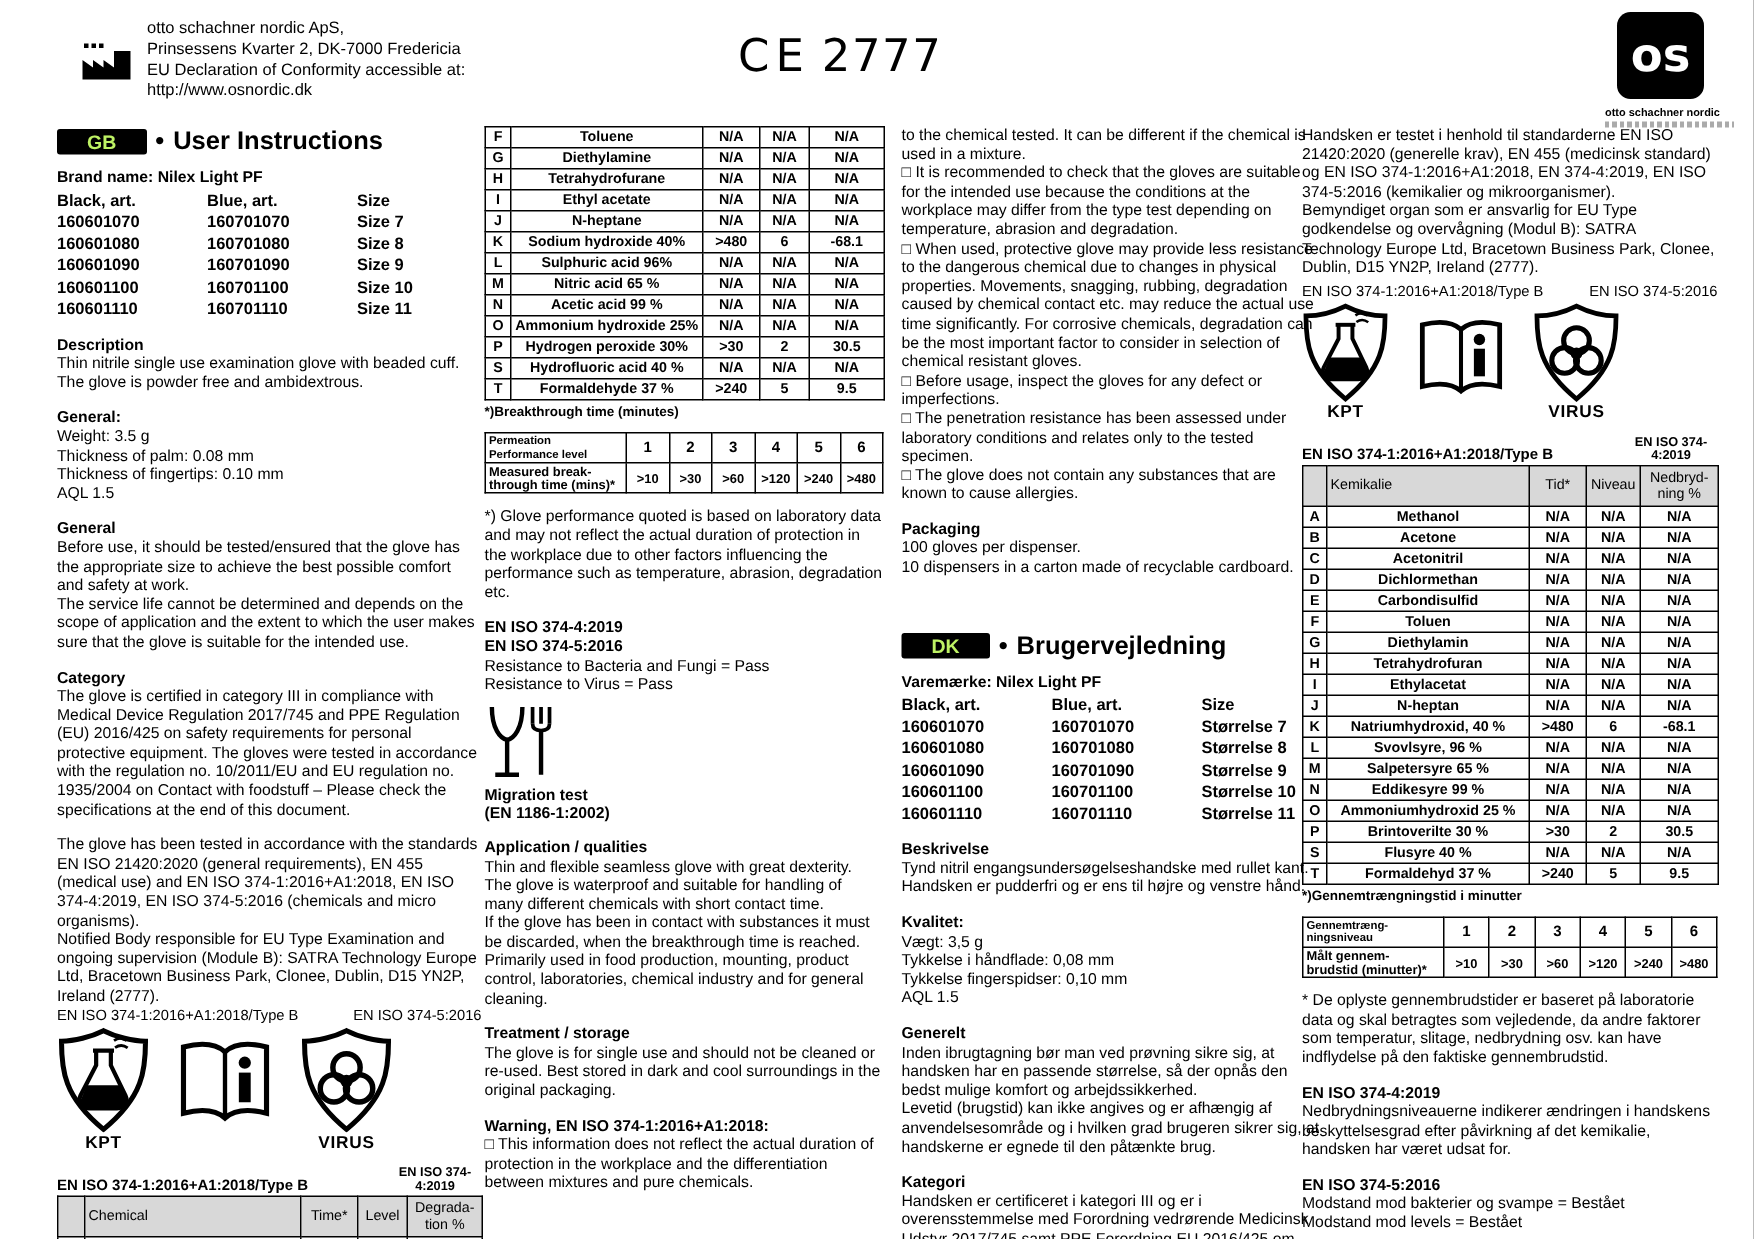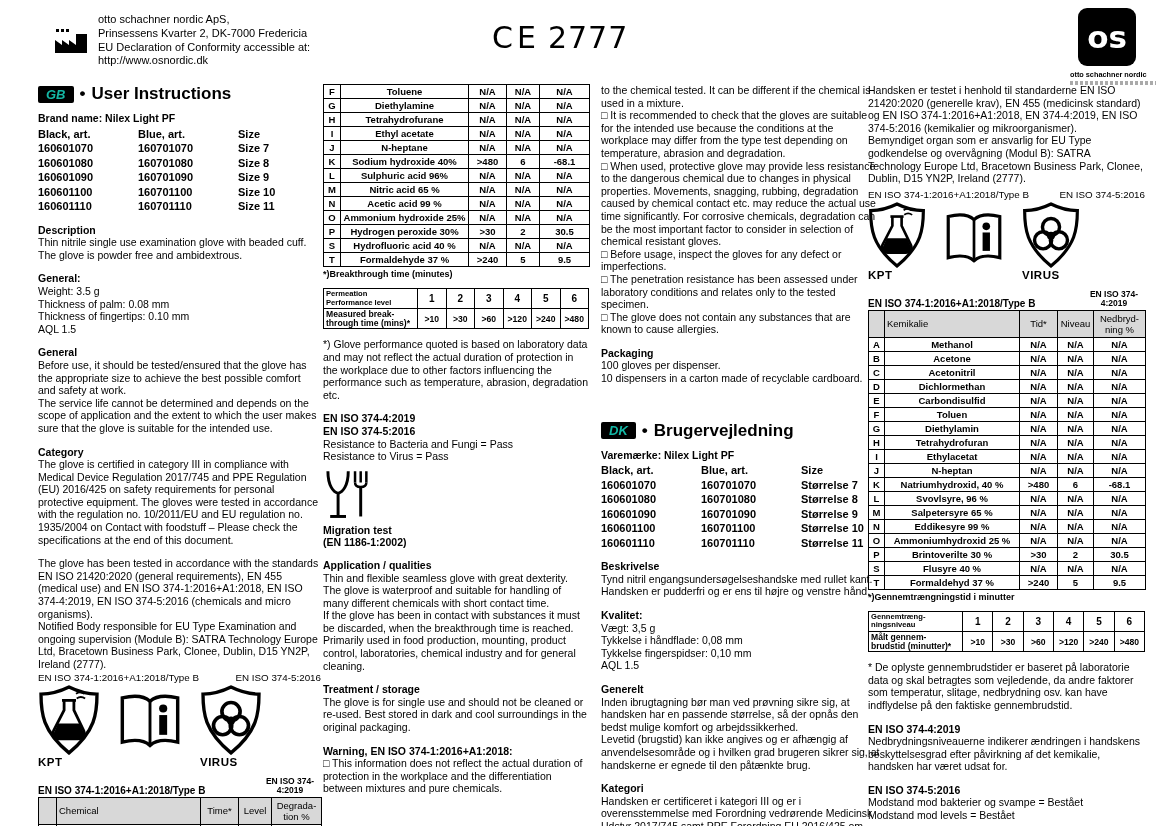--- a/index.html
+++ b/index.html
@@ -9,22 +9,22 @@
   #col1{left:38px;width:283px;}
   #col2{left:323px;width:266px;}
   #col3{left:601px;width:279px;}
   #col4{left:868px;width:277px;}
 
   .p{font-size:10.5px;line-height:12.6px;margin:0 0 11px;}
   .p0{font-size:10.5px;line-height:12.6px;margin:0;}
   .bh{font-weight:bold;font-size:10.5px;line-height:12.6px;margin:0;}
   .gap{height:11px;}
   .h1{font-size:17px;font-weight:bold;margin:0 0 8px;display:flex;align-items:center;gap:6px;}
-  .badge{display:inline-block;background:#000;color:#14b8a6;font-weight:bold;font-size:13px;
-         padding:1px 8px;line-height:15px;border-radius:2px;font-style:italic;}
+  .badge{display:inline-block;background:#000;color:#bef264;font-weight:bold;font-size:13px;
+         padding:1px 20px;line-height:15px;border-radius:2px;}
   .lines div{font-size:10.5px;line-height:12.6px;}
 
   table.art{border-collapse:collapse;font-size:11px;font-weight:bold;margin:2px 0 10px;}
   table.art td{padding:0;line-height:14.5px;}
 
   .chem-title-row{display:flex;justify-content:space-between;align-items:flex-end;margin:9px 0 1px;}
   .ct-left{font-weight:bold;font-size:10px;}
   .ct-right{font-weight:bold;font-size:8.5px;width:62px;text-align:center;line-height:9.5px;}
 
   table.chem{border-collapse:collapse;width:100%;table-layout:fixed;}
@@ -37,21 +37,21 @@
 
   .small-note{font-size:9px;font-weight:bold;margin:2px 0 9px;}
 
   table.perf{border-collapse:collapse;width:100%;table-layout:fixed;margin:0 0 9px;}
   table.perf td{border:1.6px solid #000;font-weight:bold;text-align:center;font-size:10px;padding:1px 2px;}
   table.perf tr:nth-child(2) td{font-size:8.6px;}
   table.perf td:first-child{font-size:7.6px;text-align:left;line-height:8.6px;font-weight:bold;}
 
   .isoline{display:flex;justify-content:space-between;font-size:9.8px;margin:1px 0 2px;line-height:11px;}
   .icons{display:flex;align-items:flex-end;gap:16px;margin-top:2px;}
-  .icon-item{display:flex;flex-direction:column;align-items:flex-start;}
+  .icon-item{display:flex;flex-direction:column;align-items:center;}
   .cap{font-weight:bold;font-size:11.5px;margin-top:1px;letter-spacing:.5px;}
 
   .mig-block{margin:6px 0 10px;}
   .mig-h{font-weight:bold;font-size:10.5px;line-height:12.6px;margin-top:3px;}
 
   
   .mfr{position:absolute;left:54px;top:13px;display:flex;align-items:center;}
   .mfr-text{margin-left:10px;font-size:11px;line-height:13.8px;}
   .url{color:#000;text-decoration:none;}
   .ce{position:absolute;left:492px;top:20px;font-size:30px;font-weight:normal;

